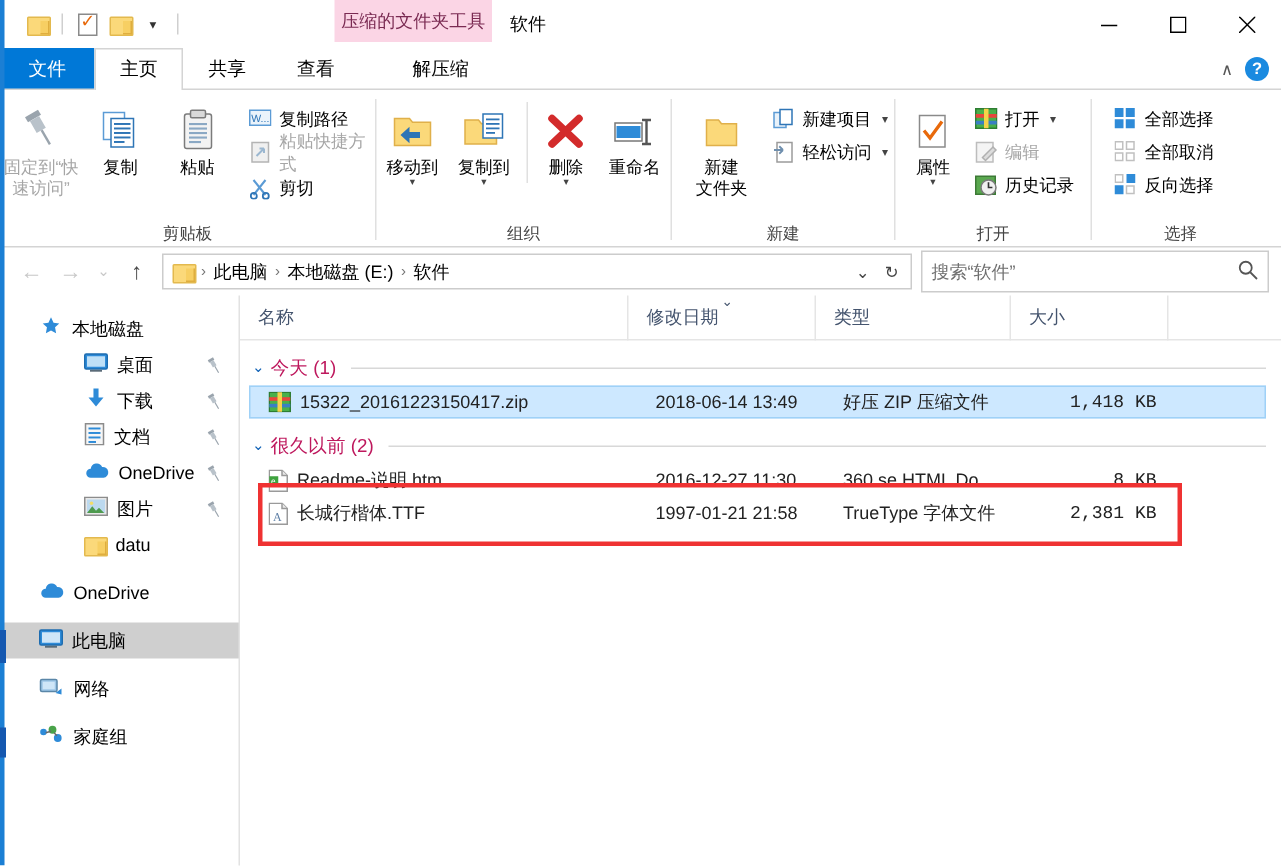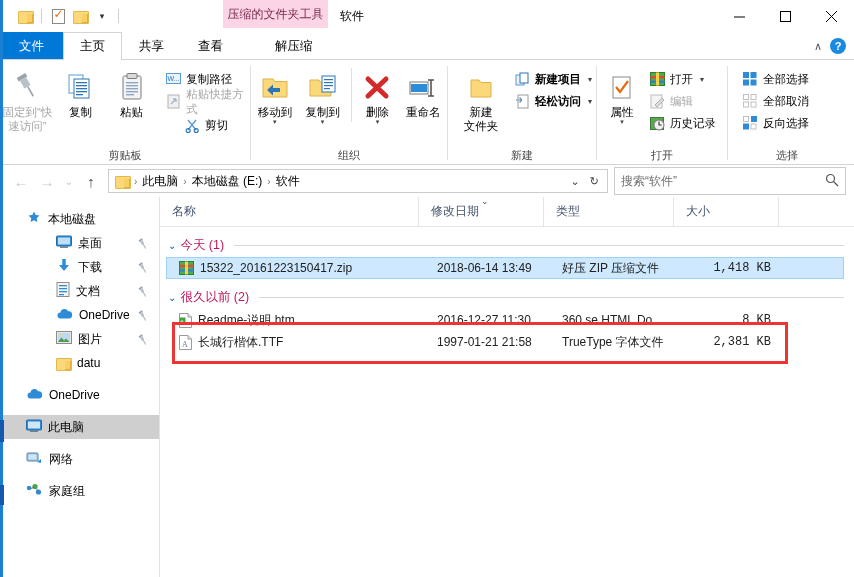--- a/index.html
+++ b/index.html
@@ -336,21 +336,21 @@
         </div>
         <div class="smallbtn dis">
           <span class="ic-sm">
             <svg width="15" height="15" viewBox="0 0 15 15">
                 <rect x="2" y="1" width="11" height="13" fill="#f0f0f0" stroke="#b4b4b4"></rect>
                 <path d="M5 10 L10 5 M10 5 h-3 M10 5 v3" stroke="#9bb7d0" fill="none" stroke-width="1.3"></path>
               </svg>
           </span>
           <span class="lbl">粘贴快捷方式</span>
         </div>
-        <div class="smallbtn" style="margin-top:2px;justify-content:center;">
+        <div class="smallbtn" style="margin-top:2px;">
           <span class="ic-sm">
             <svg width="15" height="15" viewBox="0 0 15 15">
               <path d="M3 2 L11 12 M11 2 L3 12" stroke="#5b9bd5" stroke-width="1.4" fill="none"></path>
               <circle cx="3.2" cy="12.6" r="2" fill="none" stroke="#2e75b6" stroke-width="1.2"></circle>
               <circle cx="11.2" cy="12.6" r="2" fill="none" stroke="#2e75b6" stroke-width="1.2"></circle>
             </svg>
           </span>
           <span class="lbl">剪切</span>
         </div>
       </div>
@@ -418,21 +418,21 @@
     <div class="rgroup-body">
       <div class="bigbtn" style="width:54px;margin-left:6px;">
         <span class="ico">
           <svg width="28" height="28" viewBox="0 0 28 28">
             <path d="M4 6 h8 l2 2.5 h10 V23 H4 Z" fill="#fbd97a" stroke="#e0b04a"></path>
           </svg>
         </span>
         <span class="lbl">新建</span>
         <span class="lbl" style="margin-top:0">文件夹</span>
       </div>
-      <div class="smallcol" style="margin-left:4px;font-weight:bold;">
+      <div class="smallcol" style="margin-left:4px;">
         <div class="smallbtn">
           <span class="ic-sm">
             <svg width="15" height="15" viewBox="0 0 15 15">
                 <rect x="1" y="3" width="8" height="10" fill="#e9f2fa" stroke="#5b9bd5"></rect>
                 <rect x="5" y="1" width="8" height="10" fill="#fff" stroke="#2e75b6"></rect>
               </svg>
           </span>
           <span class="lbl">新建项目</span>
           <span class="caret">▾</span>
         </div>

